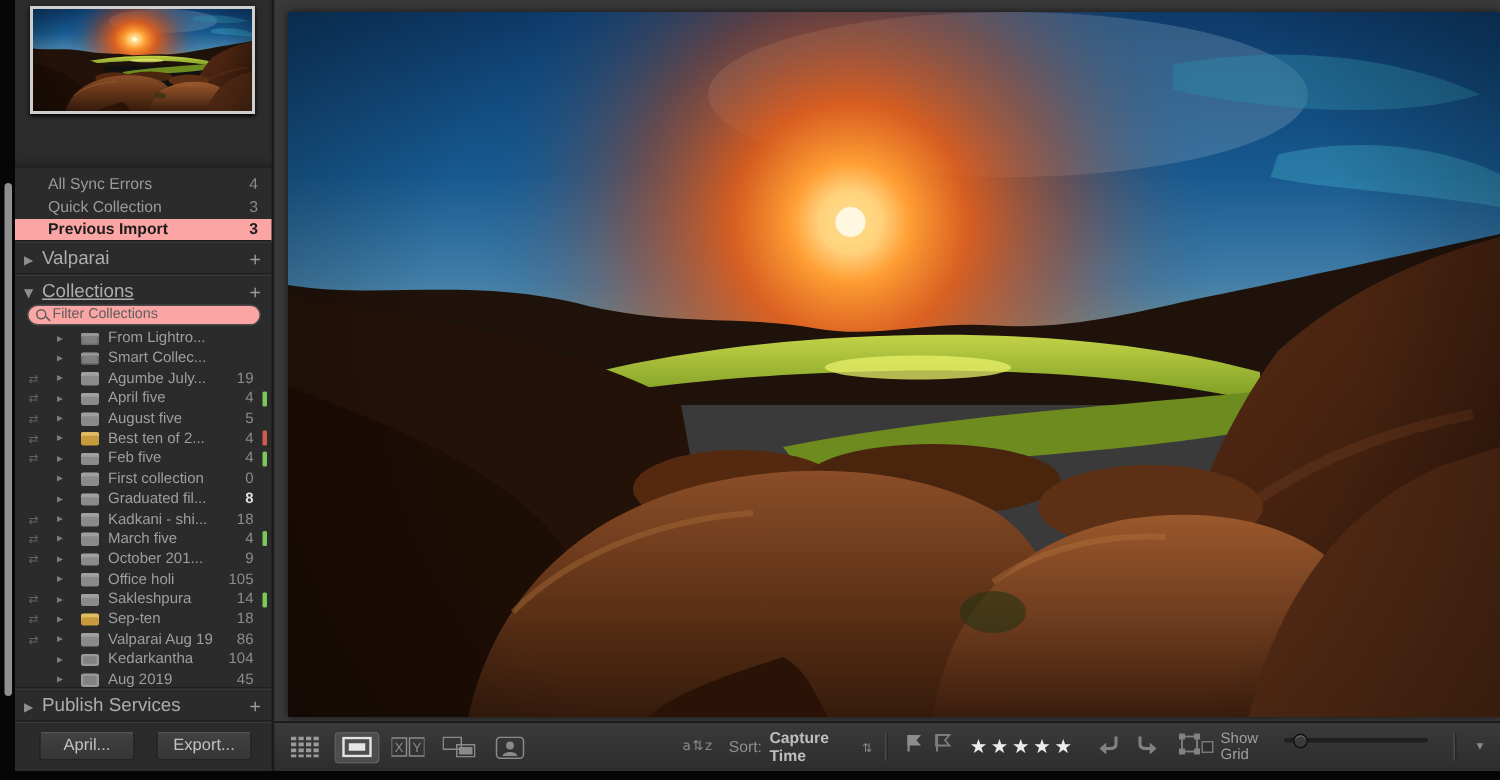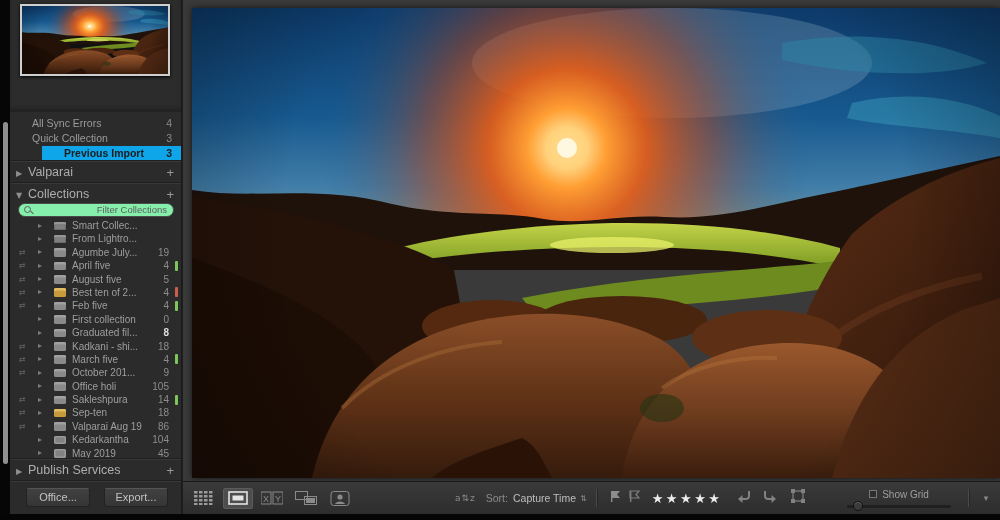--- a/index.html
+++ b/index.html
@@ -11,32 +11,32 @@
   #panel-scrollbar{position:absolute;left:3px;top:122px;width:5px;height:342px;background:#8f8f8f;border-radius:3px;}
 
   
   #left-panel{position:absolute;left:10px;top:0;width:172px;height:514px;background:#2b2b2b;border-right:1px solid #1a1a1a;}
   #navigator{position:absolute;left:0;top:0;width:100%;height:112px;background:#2c2c2c;border-bottom:1px solid #232323;box-shadow:inset 0 -4px 6px -4px #161616;}
   #nav-thumb{position:absolute;left:10px;top:4px;width:150px;height:72px;background:#111;border:2px solid #cfcfcf;box-shadow:0 1px 3px #000;}
   #nav-thumb svg{display:block;width:100%;height:100%;}
 
   .cat-row{position:relative;height:15px;line-height:15px;padding:0 10px 0 22px;font-size:10.5px;color:#9b9b9b;cursor:pointer;}
   .cat-row .ccount{position:absolute;right:9px;top:0;color:#8b8b8b;}
-  .cat-row.selected{background:#0ea5e9;color:#1c1c1c;font-weight:bold;margin-left:32px;}
+  .cat-row.selected{background:#fca5a5;color:#1c1c1c;font-weight:bold;}
   .cat-row.selected .ccount{color:#1c1c1c;}
   #catalog-list{position:absolute;left:0;top:116px;width:100%;}
 
   .panel-header{position:absolute;left:0;width:100%;height:21px;line-height:21px;color:#adadad;font-size:12.5px;border-top:1px solid #383838;box-shadow:0 -1px 0 #1f1f1f;cursor:pointer;}
   .panel-header .hdr-tri{display:inline-block;width:18px;text-align:center;color:#8f8f8f;font-size:8px;font-family:"DejaVu Sans",sans-serif;}
   .panel-header .plus{position:absolute;right:7px;top:0;color:#9a9a9a;font-size:13px;cursor:pointer;}
   #folders-header{top:161px;}
-  #collections-header{top:183px;}
+  #collections-header{top:183px;text-decoration:underline;}
   #publish-header{top:459px;}
 
-  #filter-box{position:absolute;left:8px;top:203px;width:156px;height:14px;border:1px solid #4a4a4a;border-radius:8px;background:#86efac;color:#5d5d5d;font-size:9.5px;line-height:12px;padding:0 6px 0 16px;text-align:right;}
+  #filter-box{position:absolute;left:8px;top:203px;width:156px;height:14px;border:1px solid #4a4a4a;border-radius:8px;background:#fca5a5;color:#5d5d5d;font-size:9.5px;line-height:12px;padding:0 6px 0 16px;}
   #filter-mag{position:absolute;left:5px;top:2px;width:7px;height:7px;border:1px solid #5d5d5d;border-radius:50%;}
   #filter-mag::after{content:"";position:absolute;left:5px;top:5px;width:4px;height:1px;background:#5d5d5d;transform:rotate(45deg);}
 
   #collections-list{position:absolute;left:0;top:219px;width:100%;}
   .crow{position:relative;height:13.4px;line-height:13.4px;font-size:10px;color:#9e9e9e;cursor:pointer;white-space:nowrap;}
   .crow .sync{position:absolute;left:9px;top:0;font-size:8px;color:#636363;font-family:"DejaVu Sans",sans-serif;}
   .crow .tri{position:absolute;left:28px;top:4.5px;width:0;height:0;border-left:4px solid #7c7c7c;border-top:2.6px solid transparent;border-bottom:2.6px solid transparent;}
   .crow .cicon{position:absolute;left:44px;top:2.5px;width:12px;height:8.5px;background:#8a8a8a;border-radius:1.5px;box-shadow:inset 0 2.5px 0 #a0a0a0;}
   .crow.t-set .cicon{background:#7f7f7f;box-shadow:inset 0 2px 0 #969696, inset 0 0 0 1px #6a6a6a;}
   .crow.t-collection-color .cicon{background:#c79a3c;box-shadow:inset 0 2.5px 0 #e0bd62;}
@@ -60,29 +60,29 @@
 
   
   #toolbar{position:absolute;left:183px;top:481px;width:817px;height:33px;background:linear-gradient(#3a3a3a,#2d2d2d);border-top:1px solid #181818;display:flex;align-items:center;padding:0 6px;color:#9a9a9a;}
   .tb-group{display:flex;align-items:center;}
   .view-btn{width:30px;height:21px;margin-right:4px;border-radius:3px;display:flex;align-items:center;justify-content:center;cursor:pointer;}
   .view-btn.active{background:#4d4d4d;box-shadow:inset 0 0 0 1px #5c5c5c;}
   .view-btn svg{display:block;}
   #sort-block{margin-left:96px;display:flex;align-items:center;font-size:10.5px;}
   #sort-az{color:#8a8a8a;font-size:9px;margin-right:10px;font-family:"DejaVu Sans",sans-serif;letter-spacing:1px;}
   #sort-label{color:#8d8d8d;margin-right:5px;}
-  #sort-value{color:#bdbdbd;cursor:pointer;}
+  #sort-value{color:#bdbdbd;cursor:pointer;font-weight:bold;}
   #sort-arrows{color:#8a8a8a;font-size:8px;margin-left:4px;font-family:"DejaVu Sans",sans-serif;}
   .tb-divider{width:1px;height:18px;background:#4a4a4a;margin:0 9px;box-shadow:1px 0 0 #262626;}
   .flag{margin:0 3px;cursor:pointer;}
   #stars{font-size:13px;color:#ececec;letter-spacing:2.5px;margin:0 10px 0 8px;cursor:pointer;font-family:"DejaVu Sans",sans-serif;}
   .rot{margin:0 4px;cursor:pointer;}
   #face-region{margin-left:8px;cursor:pointer;}
   #tb-right{margin-left:auto;display:flex;align-items:center;}
-  #grid-ctrl{display:flex;flex-direction:column;align-items:center;margin-right:8px;}
+  #grid-ctrl{display:flex;flex-direction:row;align-items:flex-start;margin-right:8px;}
   #grid-row{display:flex;align-items:center;font-size:10px;color:#9f9f9f;}
   #grid-check{width:8px;height:8px;border:1px solid #777;background:#2e2e2e;margin-right:5px;cursor:pointer;}
   #zoom-slider{position:relative;width:104px;height:3px;background:#1f1f1f;border-radius:2px;margin-top:5px;cursor:pointer;}
   #zoom-thumb{position:absolute;left:6px;top:-3.5px;width:10px;height:10px;background:#3a3a3a;border:1px solid #111;border-radius:50%;box-shadow:inset 0 1px 0 #666;}
   #tb-chevron{width:16px;height:18px;text-align:center;line-height:18px;color:#8a8a8a;font-size:9px;cursor:pointer;font-family:"DejaVu Sans",sans-serif;}
 
   #bottom-strip{position:absolute;left:0;top:514px;width:1000px;height:6px;background:#050505;}
 </style>
 </head>
 <body>
@@ -200,29 +200,29 @@
     <div id="filter-box">
       <span id="filter-mag"></span>
       <span>Filter Collections</span>
     </div>
 
     <div id="collections-list">
         <div class="crow t-set nosync">
 
     <span class="tri"></span>
     <span class="cicon"></span>
+    <span class="clabel">From Lightro...</span>
+    <span class="ccount"></span>
+
+  </div>
+        <div class="crow t-set nosync">
+
+    <span class="tri"></span>
+    <span class="cicon"></span>
     <span class="clabel">Smart Collec...</span>
-    <span class="ccount"></span>
-
-  </div>
-        <div class="crow t-set nosync">
-
-    <span class="tri"></span>
-    <span class="cicon"></span>
-    <span class="clabel">From Lightro...</span>
     <span class="ccount"></span>
 
   </div>
         <div class="crow t-collection">
     <span class="sync">⇄</span>
     <span class="tri"></span>
     <span class="cicon"></span>
     <span class="clabel">Agumbe July...</span>
     <span class="ccount">19</span>
 
@@ -336,33 +336,33 @@
     <span class="tri"></span>
     <span class="cicon"></span>
     <span class="clabel">Kedarkantha</span>
     <span class="ccount">104</span>
 
   </div>
         <div class="crow t-smart nosync">
 
     <span class="tri"></span>
     <span class="cicon"></span>
-    <span class="clabel">May 2019</span>
+    <span class="clabel">Aug 2019</span>
     <span class="ccount">45</span>
 
   </div>
       </div>
 
     <div class="panel-header" id="publish-header">
       <span class="hdr-tri">▶</span><span>Publish Services</span>
       <span class="plus">+</span>
     </div>
 
     <div id="panel-footer">
-      <div class="footer-btn" id="import-btn">Office...</div>
+      <div class="footer-btn" id="import-btn">April...</div>
       <div class="footer-btn" id="export-btn">Export...</div>
     </div>
   </div>
 
   <div id="main">
     <div id="photo">
       <svg viewBox="0 0 808 470" preserveAspectRatio="none">
           <use href="#photo-art"></use>
         </svg>
     </div>

